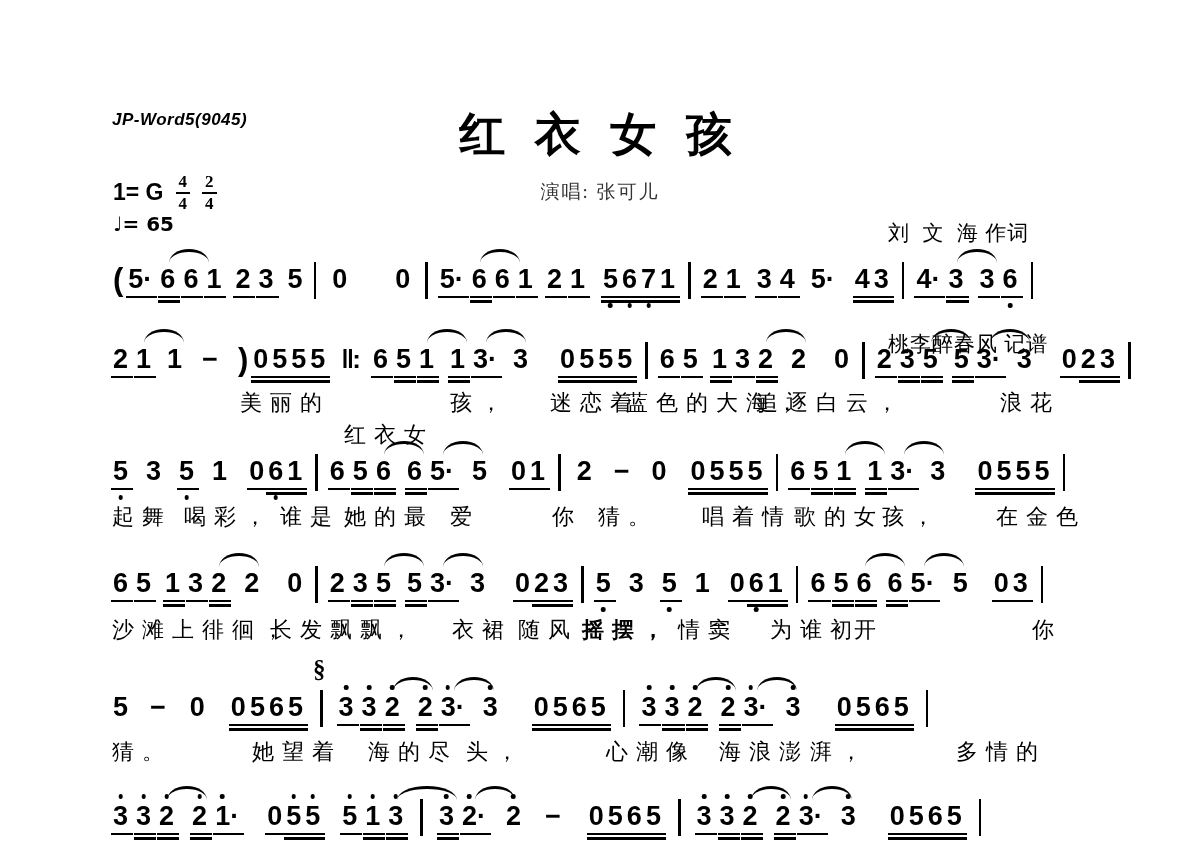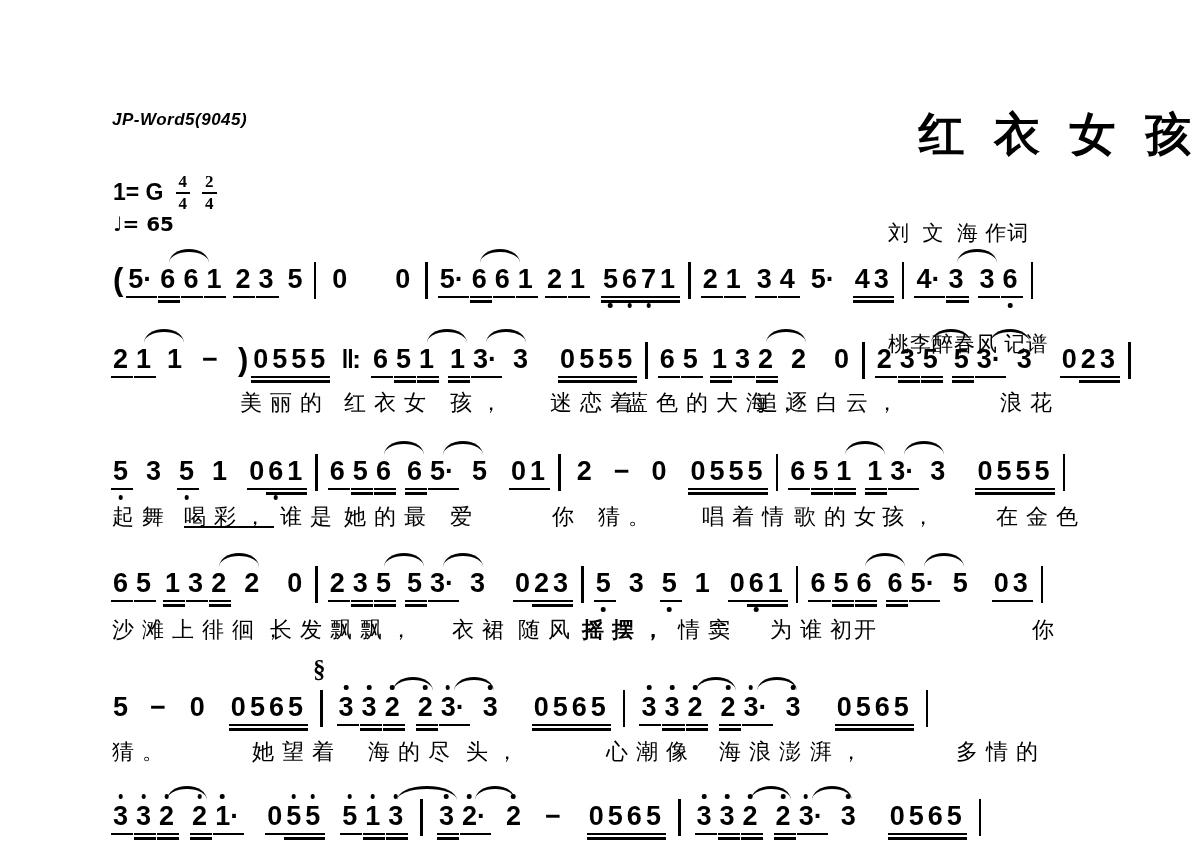--- a/index.html
+++ b/index.html
@@ -1,20 +1,20 @@
 <!DOCTYPE html>
 <html><head>
 <meta charset="utf-8">
 <style>
   html,body{margin:0;padding:0}
   body{width:1200px;height:850px;background:#fff;overflow:hidden;position:relative;
        font-family:"Liberation Sans",sans-serif;color:#000}
   .sheet{position:absolute;inset:0}
   .watermark{position:absolute;left:112px;top:110px;font:700 italic 17px "Liberation Sans",sans-serif;letter-spacing:.5px}
-  .title{position:absolute;left:0;right:0;top:104px;margin:0;text-align:right;
+  .title{position:absolute;left:0;right:0;top:104px;margin:0;text-align:center;
          font:700 46px "Liberation Serif",serif;letter-spacing:9px}
   .subtitle{position:absolute;left:0;right:0;top:179px;text-align:center;
             font:400 19px "Liberation Serif",serif;color:#333;letter-spacing:2px}
   .credits{position:absolute;left:888px;top:141px;font:400 21px "Liberation Serif",serif;
            line-height:37px;letter-spacing:1px;white-space:pre}
   .keyrow{position:absolute;left:113px;top:172px;display:flex;align-items:center;
           font:700 23px "Liberation Sans",sans-serif}
   .frac{display:inline-flex;flex-direction:column;align-items:center;margin-left:12px;
         font:700 17px "Liberation Serif",serif;line-height:1.15}
   .frac b{padding:0 3px}
@@ -39,20 +39,21 @@
   .segno{position:absolute;bottom:calc(100% + 6px);left:-7px;font:700 25px "Liberation Serif",serif}
   .lyric-line{position:absolute;left:112px;width:1030px;height:30px}
   .lyr{position:absolute;top:0;font:400 22px "Liberation Serif",serif;letter-spacing:8px;white-space:nowrap}
 </style>
 </head>
 <body>
 
 <div class="sheet">
   <div class="watermark">JP-Word5(9045)</div>
   <h1 class="title">红 衣 女 孩</h1>
+  <div class="subtitle">演唱: 张可儿</div>
 
   <div class="credits">
     <div>刘  文  海 作词</div>
     <div>桃李醉春风 记谱</div>
   </div>
 
   <div class="keyrow">
     <span>1= G</span>
     <span class="frac">
         <b>4</b>
@@ -141,21 +142,21 @@
         <span class="tok" style="margin-left: 8px;"><span class="txt">5</span><i class="ul ul1"></i><i class="ul ul2"></i></span>
         <span class="tok"><span class="txt">3·</span><i class="ul ul1"></i><i class="slur" style="width: 40px;"></i></span>
         <span class="tok" style="margin-left: 8px;"><span class="txt">3</span></span>
         <span class="tok g" style="margin-left: 22px;"><span class="txt">0</span><i class="ul ul1"></i></span>
         <span class="tok g"><span class="txt">2</span><i class="ul ul1"></i><i class="ul ul2"></i></span>
         <span class="tok"><span class="txt">3</span><i class="ul ul1"></i><i class="ul ul2"></i></span>
         <span class="bar" style="margin-left: 6px;"></span>
       </div>
       <div class="lyric-line" style="top: 388px;">
         <span class="lyr" style="left: 128px;">美丽的</span>
-        <span class="lyr" style="left: 232px;">红衣女</span>
+        <span class="lyr" style="left: 232px; margin-top: 32px;">红衣女</span>
         <span class="lyr" style="left: 338px;">孩，</span>
         <span class="lyr" style="left: 438px;">迷恋着</span>
         <span class="lyr" style="left: 514px;">蓝色的大海，</span>
         <span class="lyr" style="left: 644px;">追逐白</span>
         <span class="lyr" style="left: 734px;">云，</span>
         <span class="lyr" style="left: 888px;">浪花</span>
       </div>
       <div class="note-line" style="top: 458px;">
         <span class="tok"><span class="txt">5</span><i class="ul ul1"></i><i class="od lod"></i></span>
         <span class="tok" style="margin-left: 10px;"><span class="txt">3</span></span>
@@ -189,21 +190,21 @@
         <span class="tok"><span class="txt">3·</span><i class="ul ul1"></i><i class="slur" style="width: 40px;"></i></span>
         <span class="tok" style="margin-left: 8px;"><span class="txt">3</span></span>
         <span class="tok g" style="margin-left: 24px;"><span class="txt">0</span><i class="ul ul1"></i><i class="ul ul2"></i></span>
         <span class="tok g"><span class="txt">5</span><i class="ul ul1"></i><i class="ul ul2"></i></span>
         <span class="tok g"><span class="txt">5</span><i class="ul ul1"></i><i class="ul ul2"></i></span>
         <span class="tok"><span class="txt">5</span><i class="ul ul1"></i><i class="ul ul2"></i></span>
         <span class="bar" style="margin-left: 6px;"></span>
       </div>
       <div class="lyric-line" style="top: 502px;">
         <span class="lyr" style="left: 0px;">起舞</span>
-        <span class="lyr" style="left: 72px; text-decoration: underline;">喝彩，</span>
+        <span class="lyr" style="left: 72px;">喝彩，</span>
         <span class="lyr" style="left: 168px;">谁是</span>
         <span class="lyr" style="left: 232px;">她的最</span>
         <span class="lyr" style="left: 338px;">爱</span>
         <span class="lyr" style="left: 440px;">你</span>
         <span class="lyr" style="left: 486px;">猜。</span>
         <span class="lyr" style="left: 590px;">唱着情</span>
         <span class="lyr" style="left: 682px;">歌的女</span>
         <span class="lyr" style="left: 770px;">孩，</span>
         <span class="lyr" style="left: 884px;">在金色</span>
       </div>

